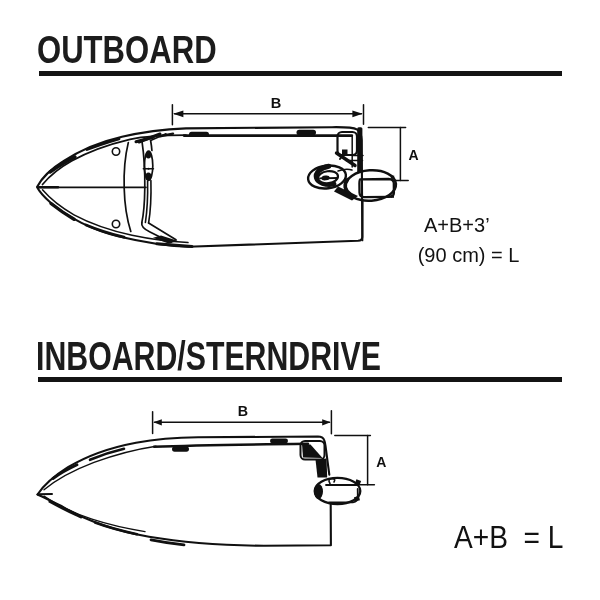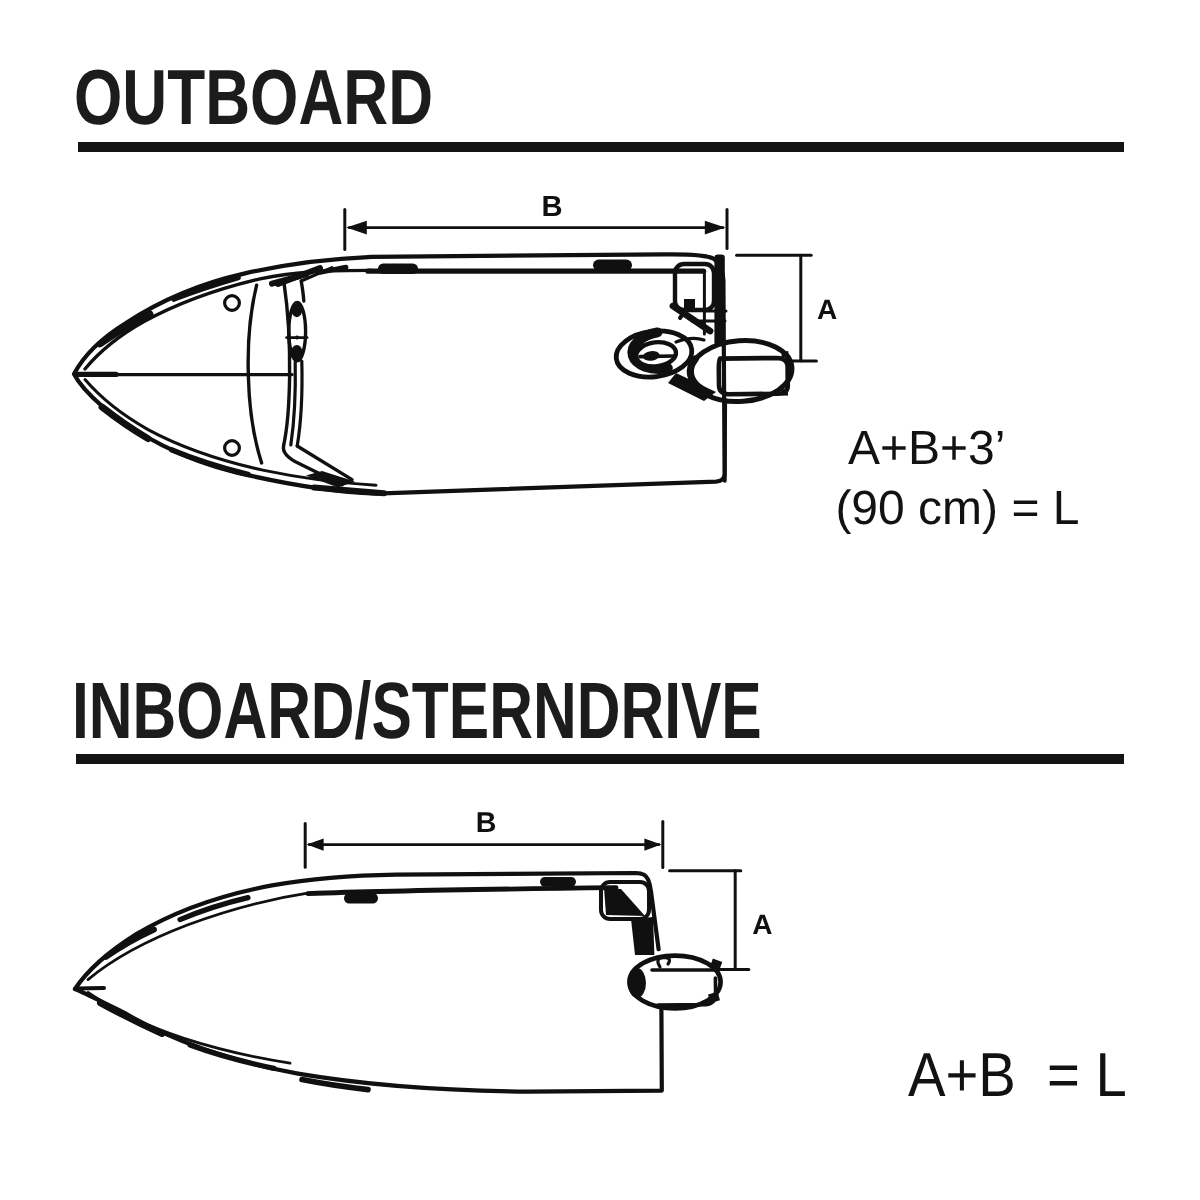--- a/index.html
+++ b/index.html
@@ -8,21 +8,21 @@
 .rule{position:absolute;background:#141414;}
 .frm{position:absolute;color:#121212;white-space:pre;}
 svg{position:absolute;left:0;top:0;}
 </style>
 </head>
 <body>
 <div class="ttl" style="left:37.4px;top:29.7px;font-size:39px;line-height:39px;transform:scaleX(0.797);">OUTBOARD</div>
 <div class="rule" style="left:39px;top:70.5px;width:523px;height:5px;"></div>
 <div class="ttl" style="left:36.3px;top:335.8px;font-size:40px;line-height:40px;transform:scaleX(0.757);">INBOARD/STERNDRIVE</div>
 <div class="rule" style="left:38px;top:377px;width:524px;height:5px;"></div>
-<div class="frm" style="left:417.7px;top:209.6px;font-size:24px;line-height:30.5px;"><span style="padding-left:6.3px;">A+B+3’</span><br>(90 cm) = L</div>
+<div class="frm" style="left:417.7px;top:209.6px;font-size:20px;line-height:30.5px;"><span style="padding-left:6.3px;">A+B+3’</span><br>(90 cm) = L</div>
 <div class="frm" style="left:453.5px;top:521.8px;font-size:31px;line-height:31px;transform:scaleX(0.907);transform-origin:0 0;">A+B&nbsp; = L</div>
 
 <svg width="600" height="600" viewBox="0 0 600 600" fill="none" stroke="#101010" stroke-linecap="round" stroke-linejoin="round">
 
 <g stroke-width="1.5">
 <line x1="172.4" y1="104.8" x2="172.4" y2="124.8"></line>
 <line x1="363.5" y1="104.8" x2="363.5" y2="124.3"></line>
 <line x1="174.5" y1="113.8" x2="361.5" y2="113.8" stroke-width="1.4"></line>
 </g>
 <polygon points="173.2,113.8 183.4,110.4 183.4,117.2" fill="#101010" stroke="none"></polygon>

